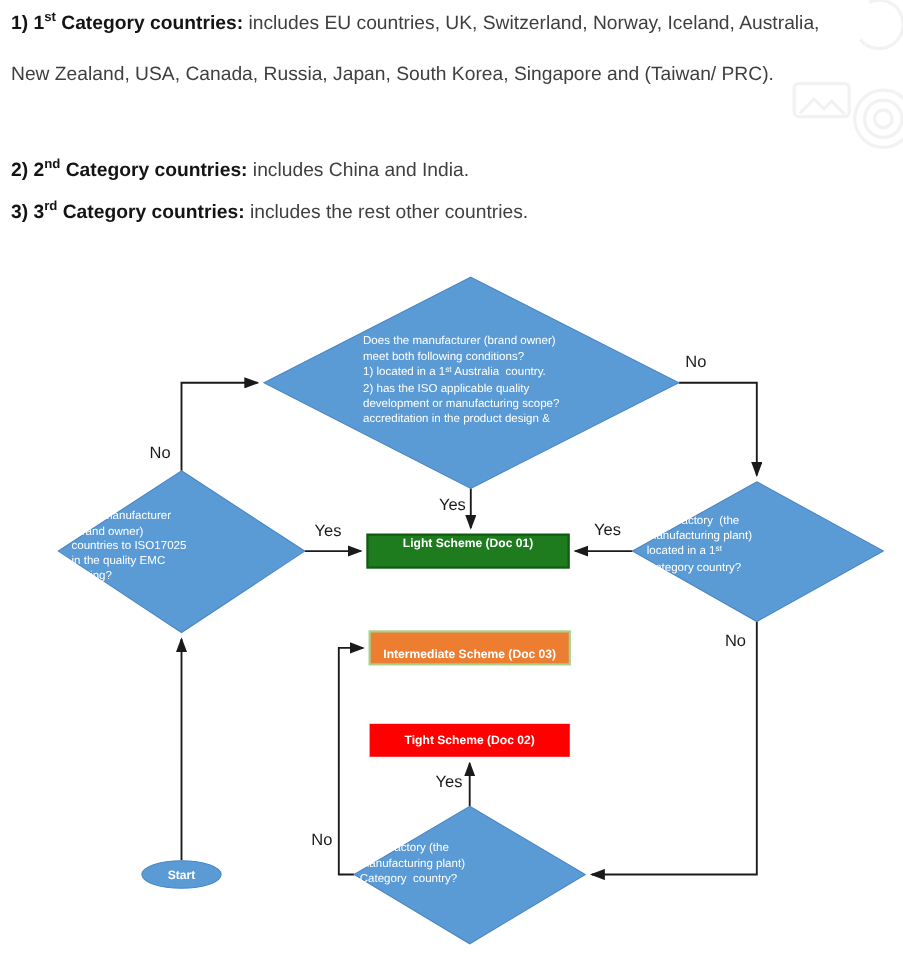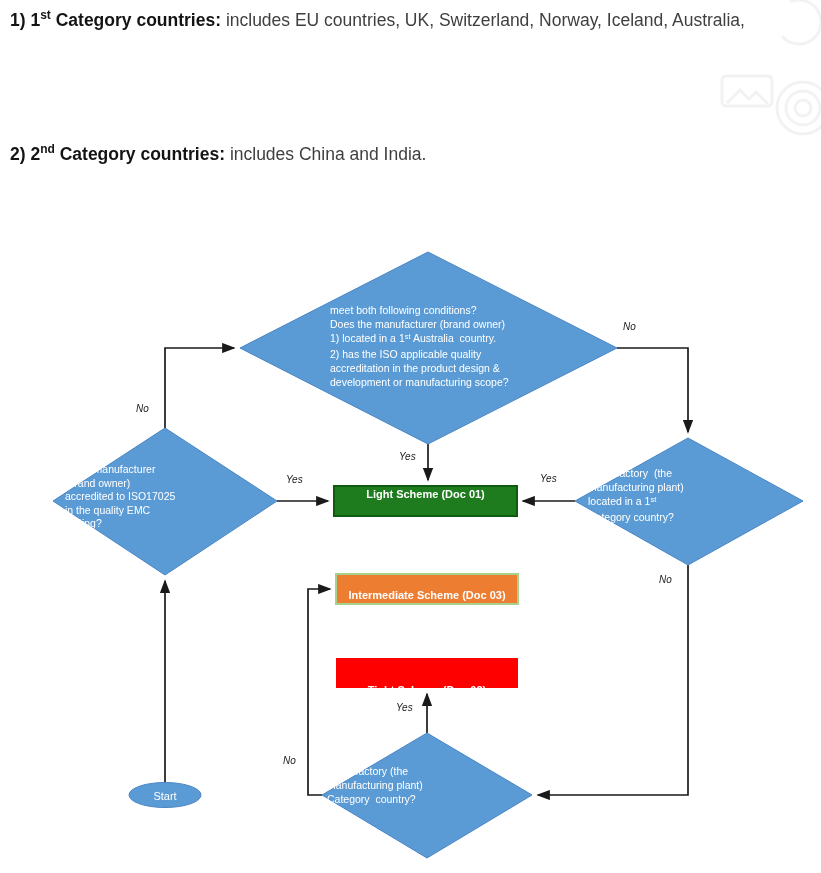--- a/index.html
+++ b/index.html
@@ -16,31 +16,33 @@
   
   .fc-text{position:absolute;color:#ffffff;font-size:10.5px;line-height:14px;}
   .fc-text div{white-space:pre;}
   .center{text-align:left;}
   .lh135 div{line-height:13.6px;}
   .dsup{font-size:7.5px;position:relative;top:-3.5px;}
   .nodelabel{
     position:absolute;display:flex;align-items:center;justify-content:center;
     color:#ffffff;font-size:11px;font-weight:700;white-space:nowrap;
   }
-  .edge-label{position:absolute;color:#1a1a1a;font-size:10px;white-space:nowrap;font-style:italic;}
+  .edge-label{position:absolute;color:#1a1a1a;font-size:15px;white-space:nowrap;}
 </style>
 </head>
 <body>
 
 <div class="page">
 
   <div class="hline" style="top:10px;"><span class="hb">1) 1</span><span class="hsup">st</span><span class="hb"> Category countries:</span><span> includes EU countries, UK, Switzerland, Norway, Iceland, Australia,</span></div>
+  <div class="hline" style="top:57px;">New Zealand, USA, Canada, Russia, Japan, South Korea, Singapore and (Taiwan/ PRC).</div>
 
   <div class="hline" style="top:115px;margin-top:29px;"><span class="hb">2) 2</span><span class="hsup">nd</span><span class="hb"> Category countries:</span><span> includes China and India.</span></div>
 
+  <div class="hline" style="top:182px;"><span class="hb">3) 3</span><span class="hsup">rd</span><span class="hb"> Category countries:</span><span> includes the rest other countries.</span></div>
 
   <svg class="fc" width="821" height="873" viewBox="0 0 821 873">
     <defs>
       <marker id="arrow" viewBox="0 0 8 6" refX="7" refY="3" markerWidth="8" markerHeight="6" orient="auto">
         <path d="M0,0 L8,3 L0,6 Z" fill="#1a1a1a"></path>
       </marker>
     </defs>
 
     <g opacity="0.55" stroke="#e9e9e9" fill="none" stroke-width="3">
       <path d="M790,2 a22,22 0 1,1 -8,34"></path>
@@ -69,54 +71,54 @@
     <polygon points="427,733 532,795 427,858 322,795" stroke="#4A86C5" stroke-width="1" fill="#5B9BD5"></polygon>
 
     <rect x="334" y="486" width="183" height="30" stroke="#0F5C0F" stroke-width="2" fill="#1E7B1E"></rect>
     <rect x="336" y="574" width="182" height="30" stroke="#A9D18E" stroke-width="2" fill="#ED7D31"></rect>
     <rect x="336" y="658" width="182" height="30" fill="#FF0000"></rect>
 
     <ellipse cx="165" cy="795" rx="36" ry="12.5" stroke="#4A86C5" stroke-width="1" fill="#5B9BD5"></ellipse>
   </svg>
 
   <div class="fc-text" style="left:330px;top:303px;width:210px;">
+    <div>Does the manufacturer (brand owner)</div>
     <div>meet both following conditions?</div>
-    <div>Does the manufacturer (brand owner)</div>
     <div><span>1) located in a 1</span><span class="dsup">st</span><span> Australia  country.</span></div>
     <div>2) has the ISO applicable quality</div>
+    <div>development or manufacturing scope?</div>
     <div>accreditation in the product design &amp;</div>
-    <div>development or manufacturing scope?</div>
   </div>
 
   <div class="fc-text center lh135" style="left:65px;top:463px;width:200px;">
     <div>Is the manufacturer</div>
     <div>(brand owner)</div>
-    <div>accredited to ISO17025</div>
+    <div>countries to ISO17025</div>
     <div>in the quality EMC</div>
     <div>testing?</div>
   </div>
 
   <div class="fc-text center" style="left:588px;top:466px;width:200px;">
     <div>Is the factory  (the</div>
     <div>manufacturing plant)</div>
     <div><span>located in a 1</span><span class="dsup">st</span></div>
     <div>Category country?</div>
   </div>
 
   <div class="fc-text center" style="left:327px;top:764px;width:200px;">
     <div>Is the factory (the</div>
     <div>manufacturing plant)</div>
     <div>Category  country?</div>
   </div>
 
   <div class="nodelabel" style="left:334px;top:486px;width:183px;height:16px;text-align:center;">Light Scheme (Doc 01)</div>
   <div class="nodelabel" style="left:336px;top:574px;width:182px;height:42px;">Intermediate Scheme (Doc 03)</div>
-  <div class="nodelabel" style="left:336px;top:658px;width:182px;height:30px;margin-top:17px;">Tight Scheme (Doc 02)</div>
+  <div class="nodelabel" style="left:336px;top:658px;width:182px;height:30px;">Tight Scheme (Doc 02)</div>
 
-  <div class="nodelabel" style="left:129px;top:783px;width:72px;height:25px;font-weight:400;">Start</div>
+  <div class="nodelabel" style="left:129px;top:783px;width:72px;height:25px;font-weight:700;">Start</div>
 
   <div class="edge-label" style="left:136px;top:403px;">No</div>
   <div class="edge-label" style="left:286px;top:474px;">Yes</div>
   <div class="edge-label" style="left:399px;top:451px;">Yes</div>
   <div class="edge-label" style="left:540px;top:473px;">Yes</div>
   <div class="edge-label" style="left:623px;top:321px;">No</div>
   <div class="edge-label" style="left:659px;top:574px;">No</div>
   <div class="edge-label" style="left:283px;top:755px;">No</div>
   <div class="edge-label" style="left:396px;top:702px;">Yes</div>
 

